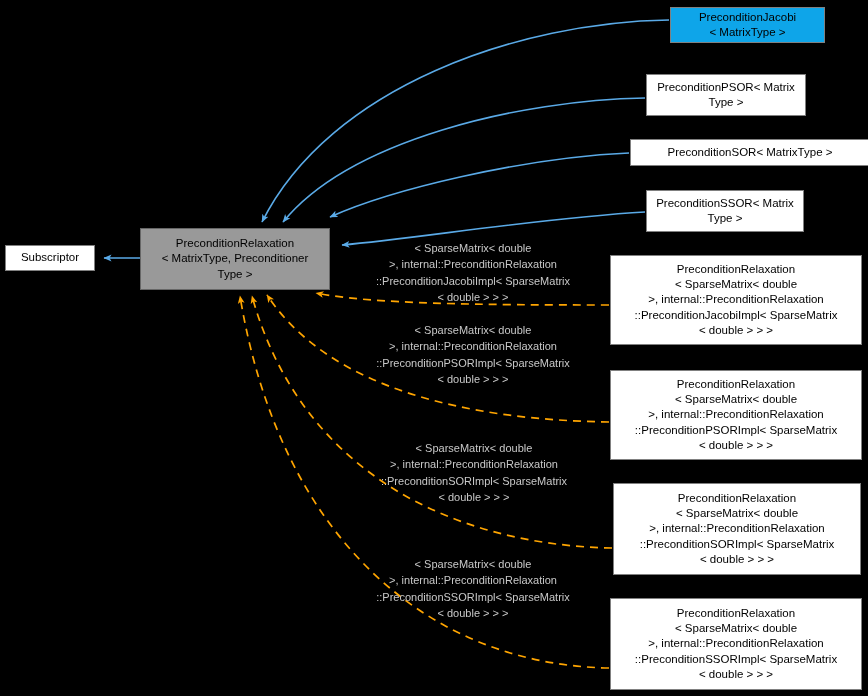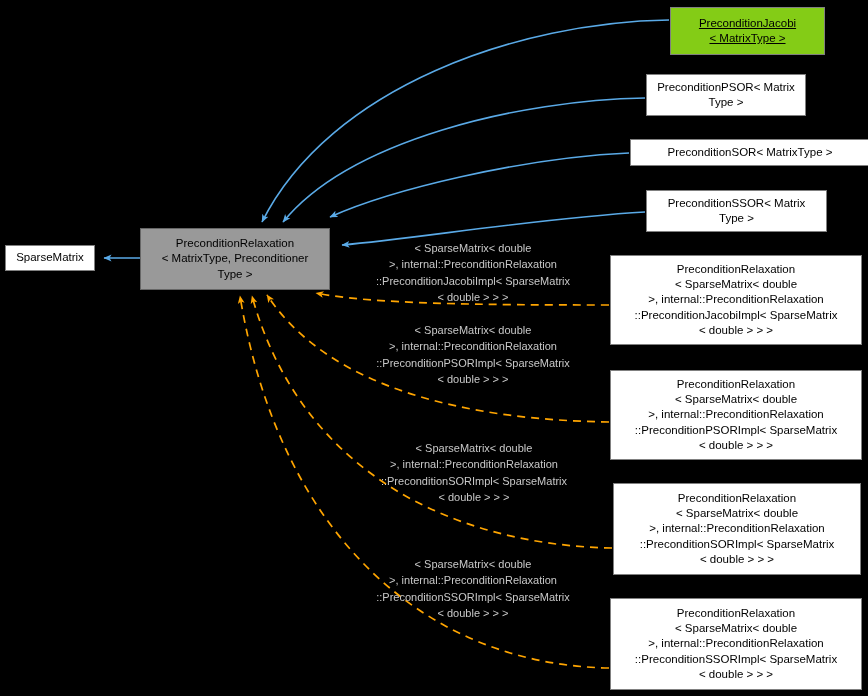--- a/index.html
+++ b/index.html
@@ -96,32 +96,32 @@
       <path d="M609,422 C470,420 330,390 267,295" stroke="#ffa500" stroke-width="1.7" fill="none" stroke-dasharray="8,6" marker-end="url(#orangearrow)"></path>
     </g>
     <g>
       <path d="M612,548 C450,545 300,470 252,296" stroke="#ffa500" stroke-width="1.7" fill="none" stroke-dasharray="8,6" marker-end="url(#orangearrow)"></path>
     </g>
     <g>
       <path d="M609,668 C430,665 280,540 240,296" stroke="#ffa500" stroke-width="1.7" fill="none" stroke-dasharray="8,6" marker-end="url(#orangearrow)"></path>
     </g>
   </svg>
 
-  <div class="node" style="left: 5px; top: 245px; width: 90px; height: 26px; background: rgb(255, 255, 255); border-color: rgb(128, 128, 128); color: rgb(0, 0, 0);">SparseMatrix</div>
+  <div class="node" style="left: 5px; top: 245px; width: 90px; height: 26px; background: rgb(255, 255, 255); border-color: rgb(128, 128, 128); color: rgb(0, 0, 0);">Subscriptor</div>
 
   <div class="node center" style="left: 140px; top: 228px; width: 190px; height: 62px; background: rgb(153, 153, 153);">PreconditionRelaxation
 &lt; MatrixType, Preconditioner
 Type &gt;</div>
 
-  <div class="node" style="left: 670px; top: 7px; width: 155px; height: 48px; background: #84cc16; border-color: rgb(128, 128, 128); color: rgb(0, 0, 0); text-decoration: underline;">PreconditionJacobi
+  <div class="node" style="left: 670px; top: 7px; width: 155px; height: 36px; background: #0ea5e9; border-color: rgb(128, 128, 128); color: rgb(0, 0, 0);">PreconditionJacobi
 &lt; MatrixType &gt;</div>
   <div class="node" style="left: 646px; top: 74px; width: 160px; height: 42px; background: rgb(255, 255, 255); border-color: rgb(128, 128, 128); color: rgb(0, 0, 0);">PreconditionPSOR&lt; Matrix
 Type &gt;</div>
   <div class="node" style="left: 630px; top: 139px; width: 240px; height: 27px; background: rgb(255, 255, 255); border-color: rgb(128, 128, 128); color: rgb(0, 0, 0);">PreconditionSOR&lt; MatrixType &gt;</div>
-  <div class="node" style="left: 646px; top: 190px; width: 181px; height: 42px; background: rgb(255, 255, 255); border-color: rgb(128, 128, 128); color: rgb(0, 0, 0);">PreconditionSSOR&lt; Matrix
+  <div class="node" style="left: 646px; top: 190px; width: 158px; height: 42px; background: rgb(255, 255, 255); border-color: rgb(128, 128, 128); color: rgb(0, 0, 0);">PreconditionSSOR&lt; Matrix
 Type &gt;</div>
 
   <div class="node" style="left: 610px; top: 255px; width: 252px; height: 90px; background: rgb(255, 255, 255); border-color: rgb(128, 128, 128); color: rgb(0, 0, 0);">PreconditionRelaxation
 &lt; SparseMatrix&lt; double
  &gt;, internal::PreconditionRelaxation
 ::PreconditionJacobiImpl&lt; SparseMatrix
 &lt; double &gt; &gt; &gt;</div>
   <div class="node" style="left: 610px; top: 370px; width: 252px; height: 90px; background: rgb(255, 255, 255); border-color: rgb(128, 128, 128); color: rgb(0, 0, 0);">PreconditionRelaxation
 &lt; SparseMatrix&lt; double
  &gt;, internal::PreconditionRelaxation

